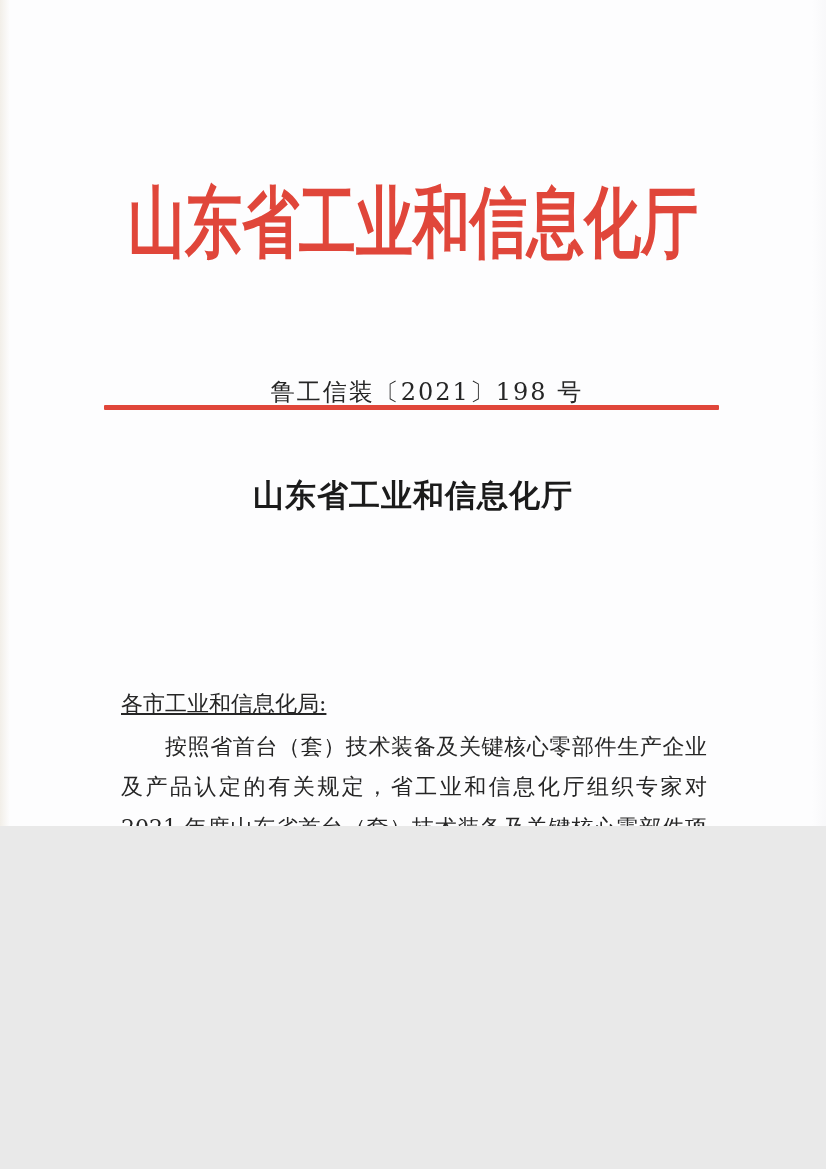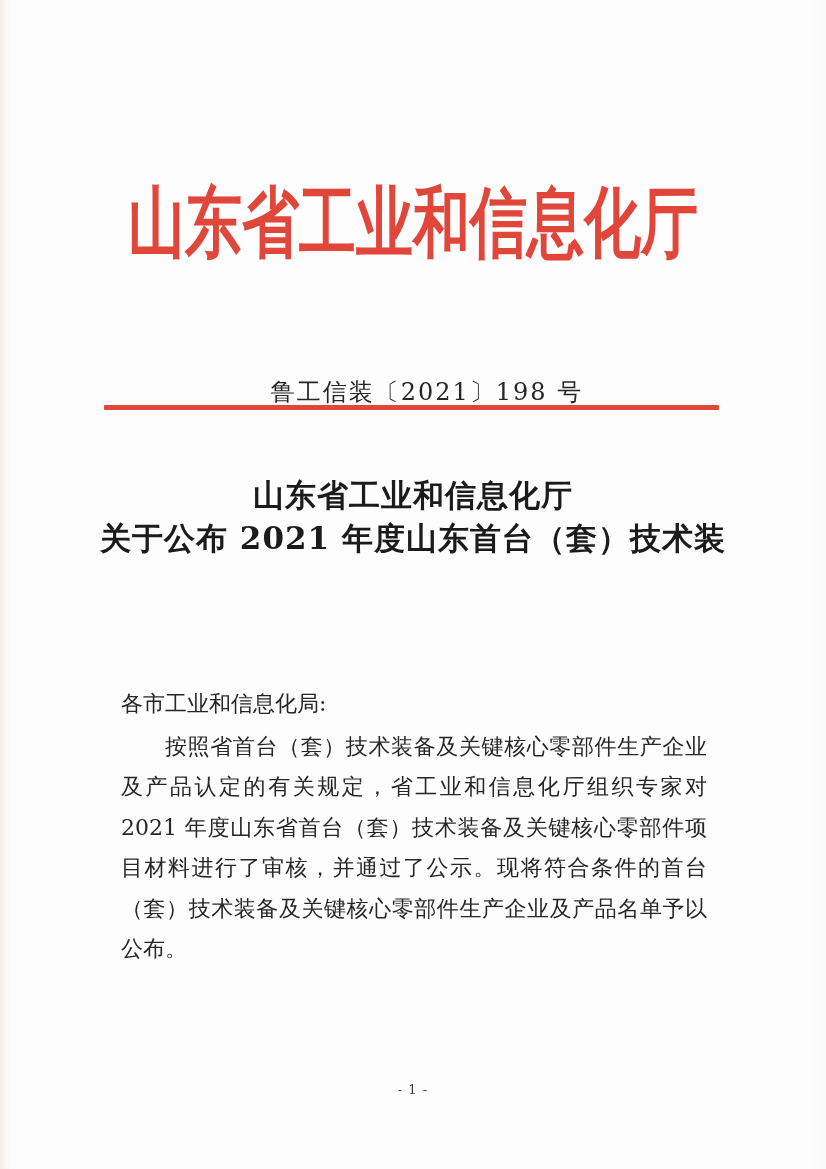--- a/index.html
+++ b/index.html
@@ -4,21 +4,21 @@
 <title>Scanned Official Notice</title>
 <style>
   :root{
     --red:#e0463a;
     --ink:#262626;
     --title-ink:#1b1b1b;
   }
   html,body{margin:0;padding:0;background:#e9e9e9;}
   .page{
     position:relative;
-    width:826px;height:1169px;
+    width:826px;height:826px;
     margin:0 auto;
     background:#fdfdfe;
     overflow:hidden;
     font-family:"DejaVu Serif","Liberation Serif",serif;
   }
   
   .scan-edge{
     position:absolute;left:0;top:0;bottom:0;width:10px;
     background:linear-gradient(90deg,#ece7dd 0%,rgba(255,255,255,0) 100%);
     opacity:.65;
@@ -71,21 +71,21 @@
   .title-line{white-space:nowrap;}
   .body-block{
     position:absolute;top:684px;left:121px;
     width:586px;
     color:var(--ink);
     font-size:22px;
     line-height:40.5px;
     text-align:justify;
     text-justify:inter-ideograph;
   }
-  .salutation{margin:0;}
+  .salutation{margin:0;text-decoration:underline;}
   .paragraph{margin:2px 0 0 0;text-indent:2em;}
   .page-number{
     position:absolute;top:1082px;left:0;right:0;
     text-align:center;
     font-size:13px;
     color:#3a3a3a;
     letter-spacing:1px;
   }
 </style>
 </head>
@@ -97,21 +97,20 @@
   <div class="scan-shade"></div>
 
   <h1 class="agency">山东省工业和信息化厅</h1>
 
   <div class="doc-number">鲁工信装〔2021〕198 号</div>
 
   <div class="red-rule"></div>
 
   <div class="title-block">
     <div class="title-line">山东省工业和信息化厅</div>
-    <div class="title-line">关于公布 2021 年度山东首台（套）技术装</div>
   </div>
 
   <div class="body-block">
     <p class="salutation">各市工业和信息化局:</p>
     <p class="paragraph">按照省首台（套）技术装备及关键核心零部件生产企业及产品认定的有关规定，省工业和信息化厅组织专家对 2021 年度山东省首台（套）技术装备及关键核心零部件项目材料进行了审核，并通过了公示。现将符合条件的首台（套）技术装备及关键核心零部件生产企业及产品名单予以公布。</p>
   </div>
 
   <div class="page-number">- 1 -</div>
 
 </div>

